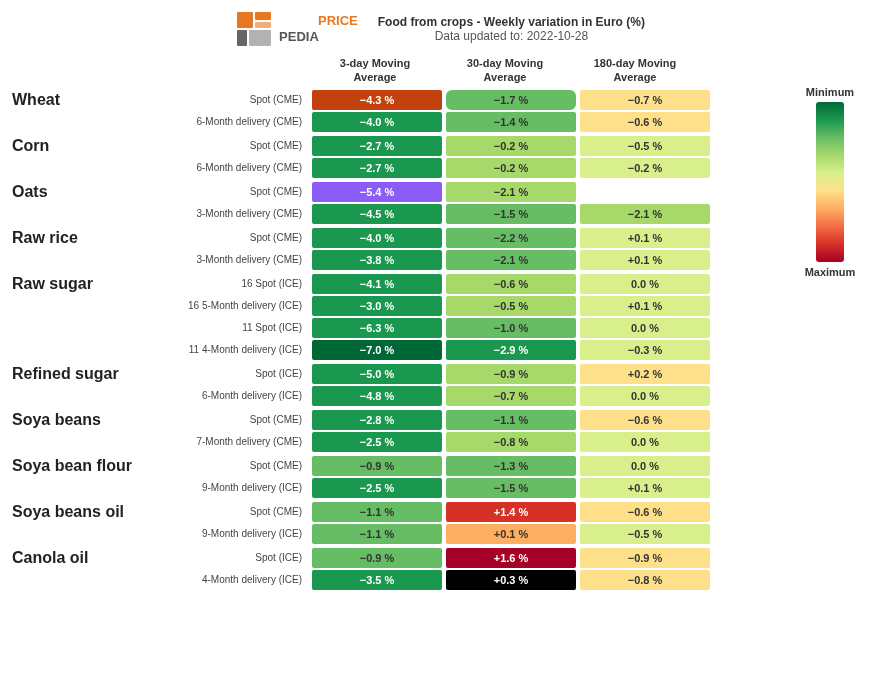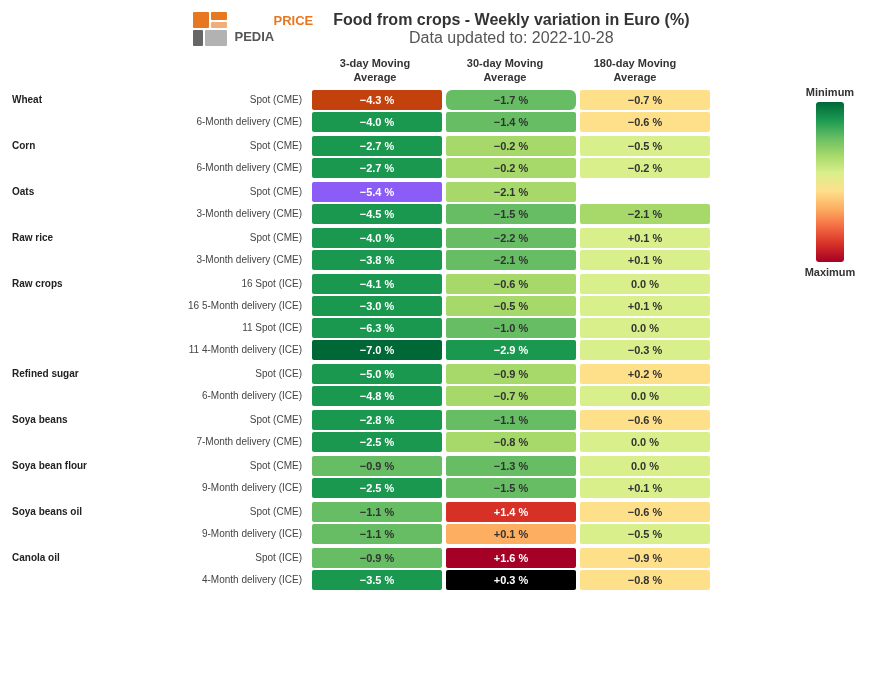--- a/index.html
+++ b/index.html
@@ -8,32 +8,32 @@
     .container { width: 880px; height: 700px; position: relative; padding: 10px; }
     
     .header { display: flex; align-items: center; justify-content: center; margin-bottom: 8px; }
     .logo { display: flex; align-items: center; margin-right: 20px; }
     .logo-icon { width: 38px; height: 38px; margin-right: 6px; }
     .logo-text { font-size: 13px; font-weight: bold; line-height: 1.2; }
     .logo-price { color: #E87722; padding-left: 39px; }
     .logo-pedia { color: #555; }
     
     .title-block { text-align: center; }
-    .main-title { font-size: 16px; color: #333; font-weight: bold; }
-    .subtitle { font-size: 16px; color: #555; }
+    .main-title { font-size: 12px; color: #333; font-weight: bold; }
+    .subtitle { font-size: 12px; color: #555; }
     
     .content-area { display: flex; }
     
     .table-wrapper { flex: 1; }
     
     .col-headers { display: flex; margin-left: 300px; margin-bottom: 4px; }
     .col-header { width: 130px; text-align: center; font-weight: bold; font-size: 11px; color: #333; line-height: 1.3; }
     
     .row { display: flex; align-items: center; min-height: 22px; }
-    .category-label { width: 140px; font-weight: bold; font-size: 10px; color: #222; display: flex; align-items: center; padding-left: 2px; }
+    .category-label { width: 140px; font-weight: bold; font-size: 16px; color: #222; display: flex; align-items: center; padding-left: 2px; }
     .sub-label { width: 160px; text-align: right; padding-right: 8px; font-size: 10px; color: #444; }
     .cell { width: 130px; height: 20px; display: flex; align-items: center; justify-content: center; font-size: 11px; font-weight: bold; margin: 1px 2px; border-radius: 2px; }
     
     .legend { width: 80px; margin-left: 10px; display: flex; flex-direction: column; align-items: center; padding-top: 30px; }
     .legend-title-min { font-size: 11px; font-weight: bold; color: #333; margin-bottom: 4px; }
     .legend-title-max { font-size: 11px; font-weight: bold; color: #333; margin-top: 4px; }
     .legend-bar { width: 28px; height: 160px; background: linear-gradient(to bottom, #006837, #1a9850, #66bd63, #a6d96a, #d9ef8b, #fee08b, #fdae61, #f46d43, #d73027, #a50026); border-radius: 3px; }
     
     .rows-container { }
   </style>
@@ -125,21 +125,21 @@
           </div>
           <div class="row">
             <div class="category-label"></div>
             <div class="sub-label">3-Month delivery (CME)</div>
             <div class="cell" style="background-color: rgb(26, 152, 80); color: rgb(255, 255, 255);">−3.8 %</div>
             <div class="cell" style="background-color: rgb(102, 189, 99); color: rgb(51, 51, 51);">−2.1 %</div>
             <div class="cell" style="background-color: rgb(217, 239, 139); color: rgb(51, 51, 51);">+0.1 %</div>
           </div>
           <div style="height: 2px;"></div>
           <div class="row">
-            <div class="category-label">Raw crops</div>
+            <div class="category-label">Raw sugar</div>
             <div class="sub-label">16 Spot (ICE)</div>
             <div class="cell" style="background-color: rgb(26, 152, 80); color: rgb(255, 255, 255);">−4.1 %</div>
             <div class="cell" style="background-color: rgb(166, 217, 106); color: rgb(51, 51, 51);">−0.6 %</div>
             <div class="cell" style="background-color: rgb(217, 239, 139); color: rgb(51, 51, 51);">0.0 %</div>
           </div>
           <div class="row">
             <div class="category-label"></div>
             <div class="sub-label">16 5-Month delivery (ICE)</div>
             <div class="cell" style="background-color: rgb(26, 152, 80); color: rgb(255, 255, 255);">−3.0 %</div>
             <div class="cell" style="background-color: rgb(166, 217, 106); color: rgb(51, 51, 51);">−0.5 %</div>

